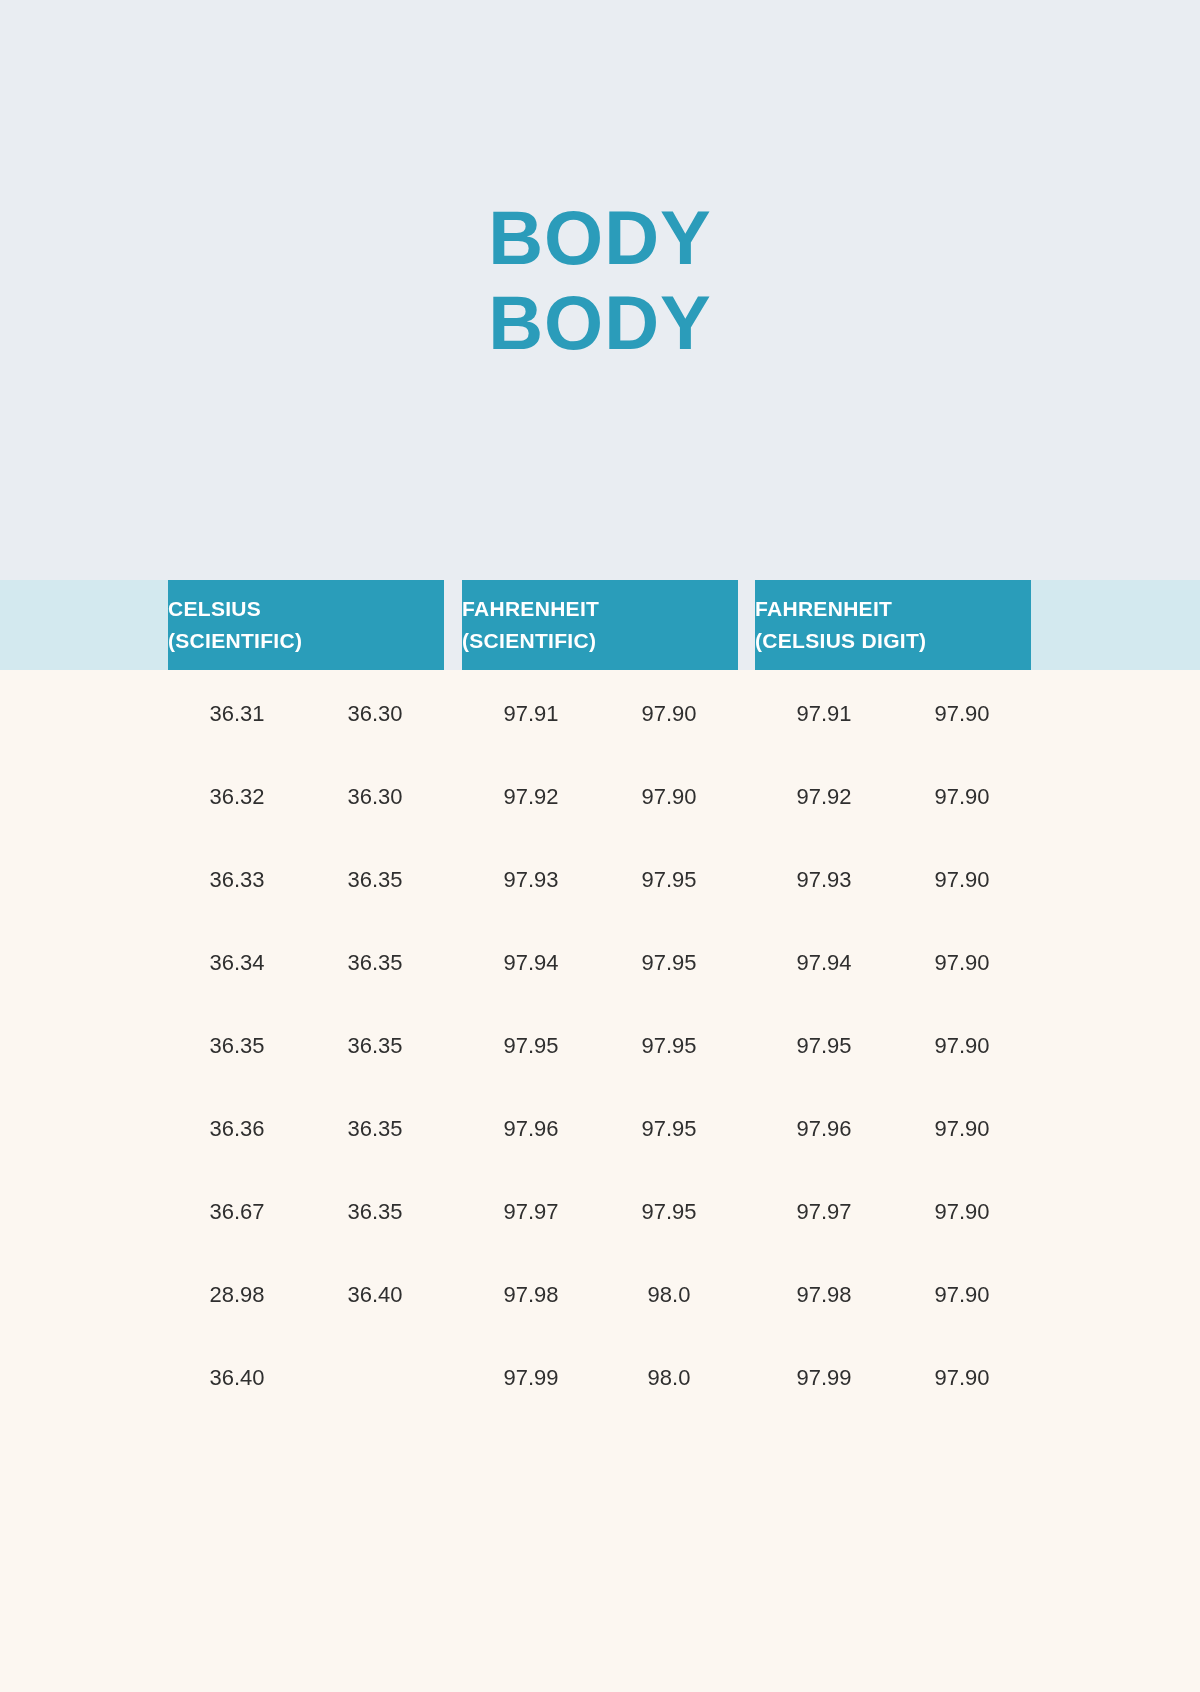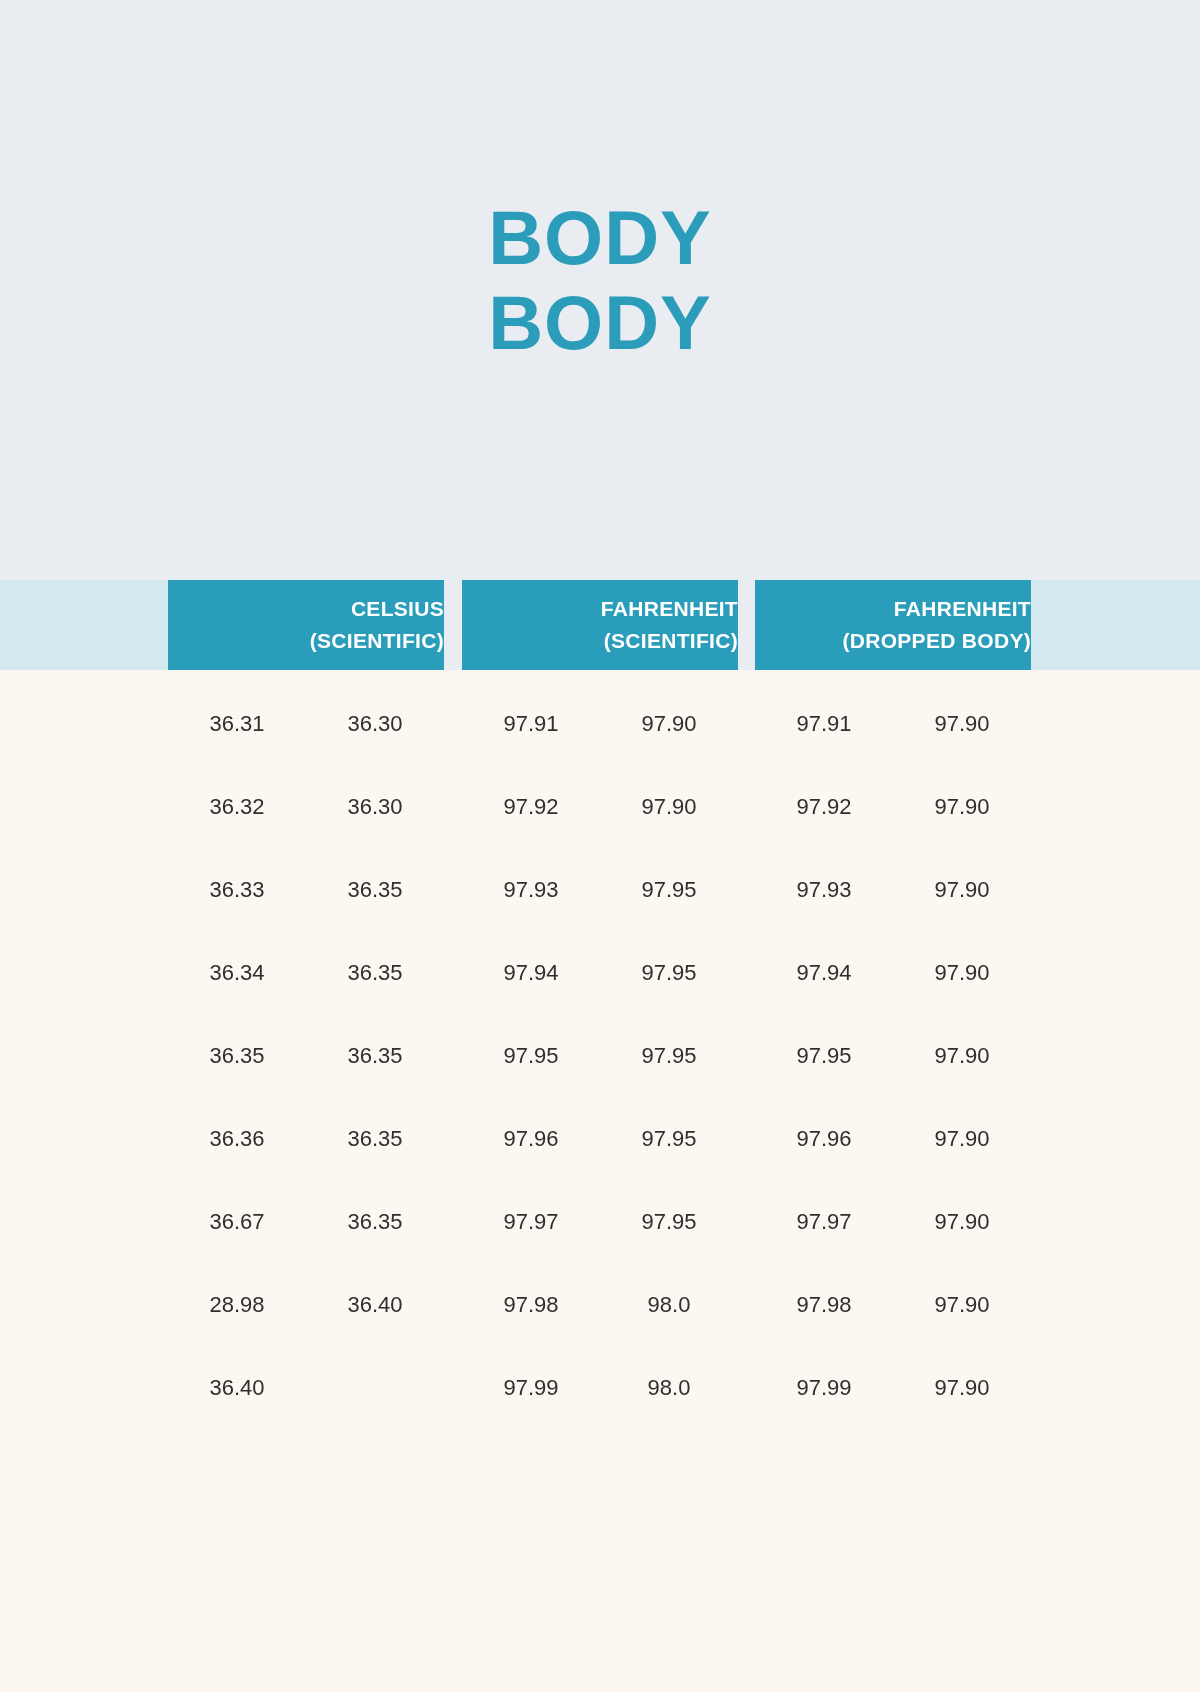--- a/index.html
+++ b/index.html
@@ -51,34 +51,34 @@
   .band-gap{flex:0 0 auto;background:var(--gap-bg);}
   .band-gap.g1{width:18px;}
   .band-gap.g2{width:17px;}
   .group-header{
     flex:0 0 auto;
     width:276px;
     background:var(--header-box-teal);
     color:var(--header-text);
     display:flex;
     flex-direction:column;
-    align-items:flex-end;
+    align-items:flex-start;
     justify-content:center;
     text-align:center;
     font-weight:bold;
     font-size:21px;
     line-height:32px;
     letter-spacing:0.3px;
   }
 
   
   .table-body{
     flex:1 1 auto;
     background:var(--table-bg);
-    padding-top:12px;
+    padding-top:2px;
   }
   .data-row{
     height:83px;
     display:flex;
     align-items:center;
   }
   .row-spacer-l{flex:0 0 168px;}
   .row-gap1{flex:0 0 18px;}
   .row-gap2{flex:0 0 17px;}
   .row-spacer-r{flex:1 1 auto;}
@@ -118,21 +118,21 @@
 
     <div class="group-header">
       <span>FAHRENHEIT</span>
       <span>(SCIENTIFIC)</span>
     </div>
 
     <div class="band-gap g2"></div>
 
     <div class="group-header">
       <span>FAHRENHEIT</span>
-      <span>(DROPPED BODY)</span>
+      <span>(CELSIUS DIGIT)</span>
     </div>
 
     <div class="band-cap right"></div>
   </div>
 
   <div class="table-body">
 
     <div class="data-row">
       <div class="row-spacer-l"></div>
       <div class="cell-group">

